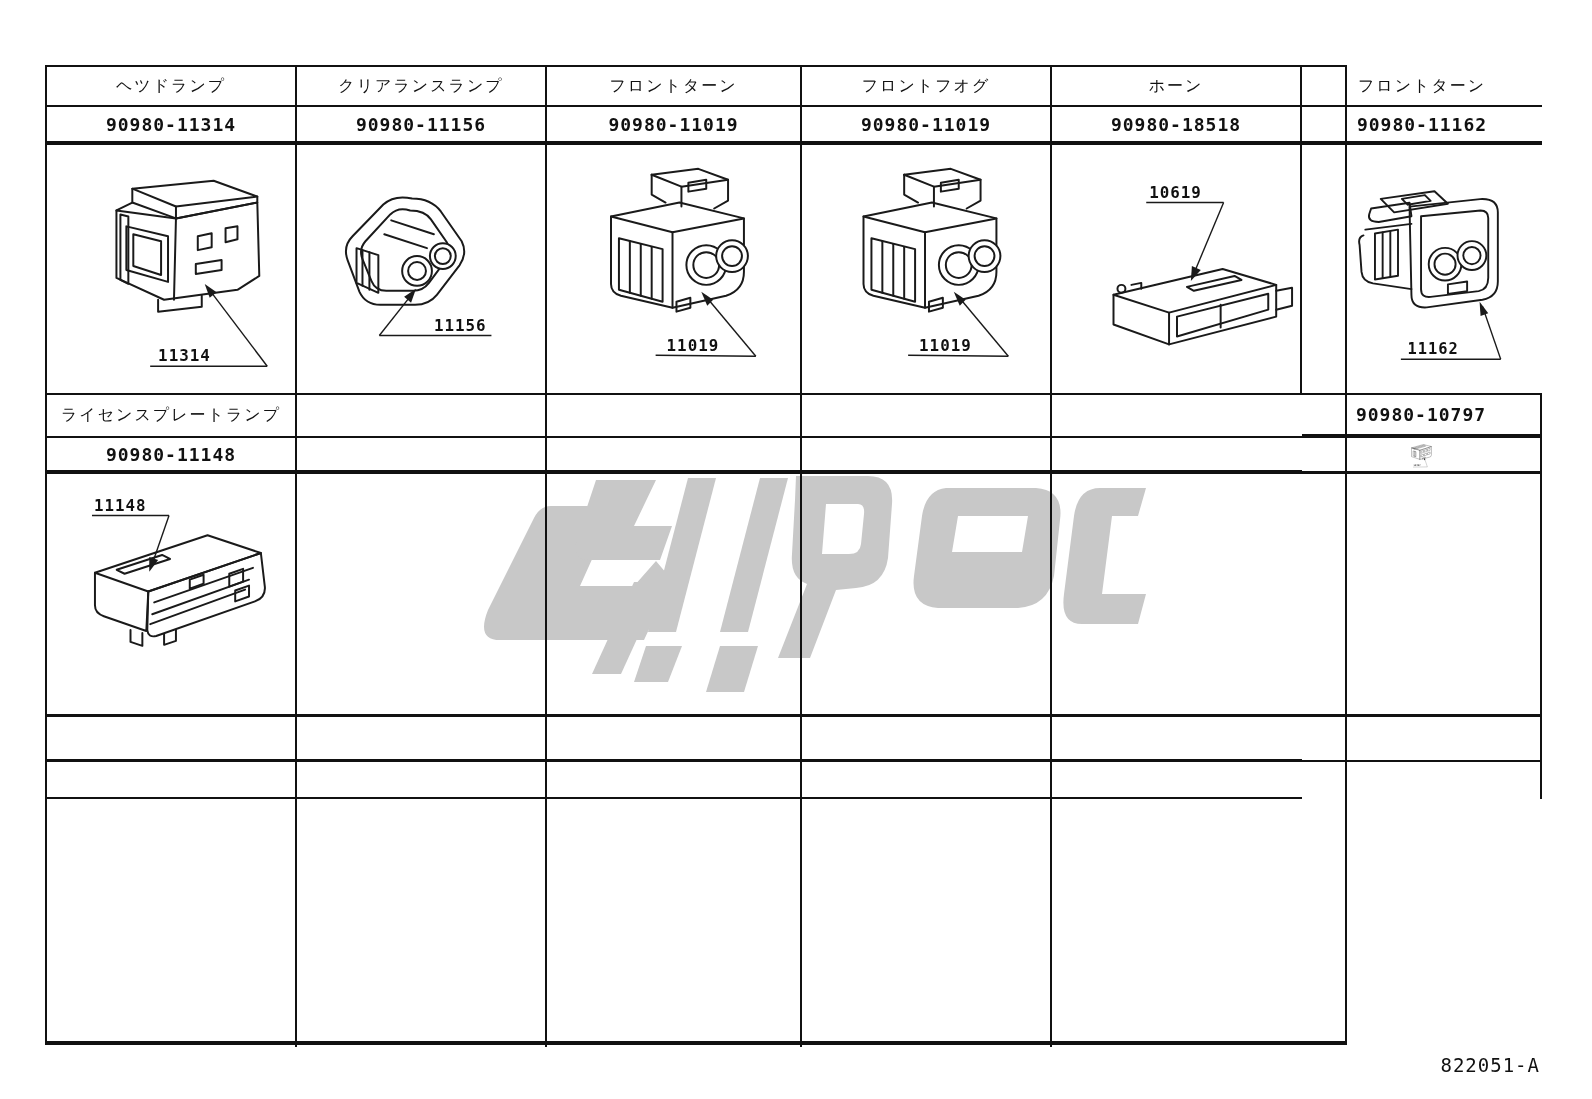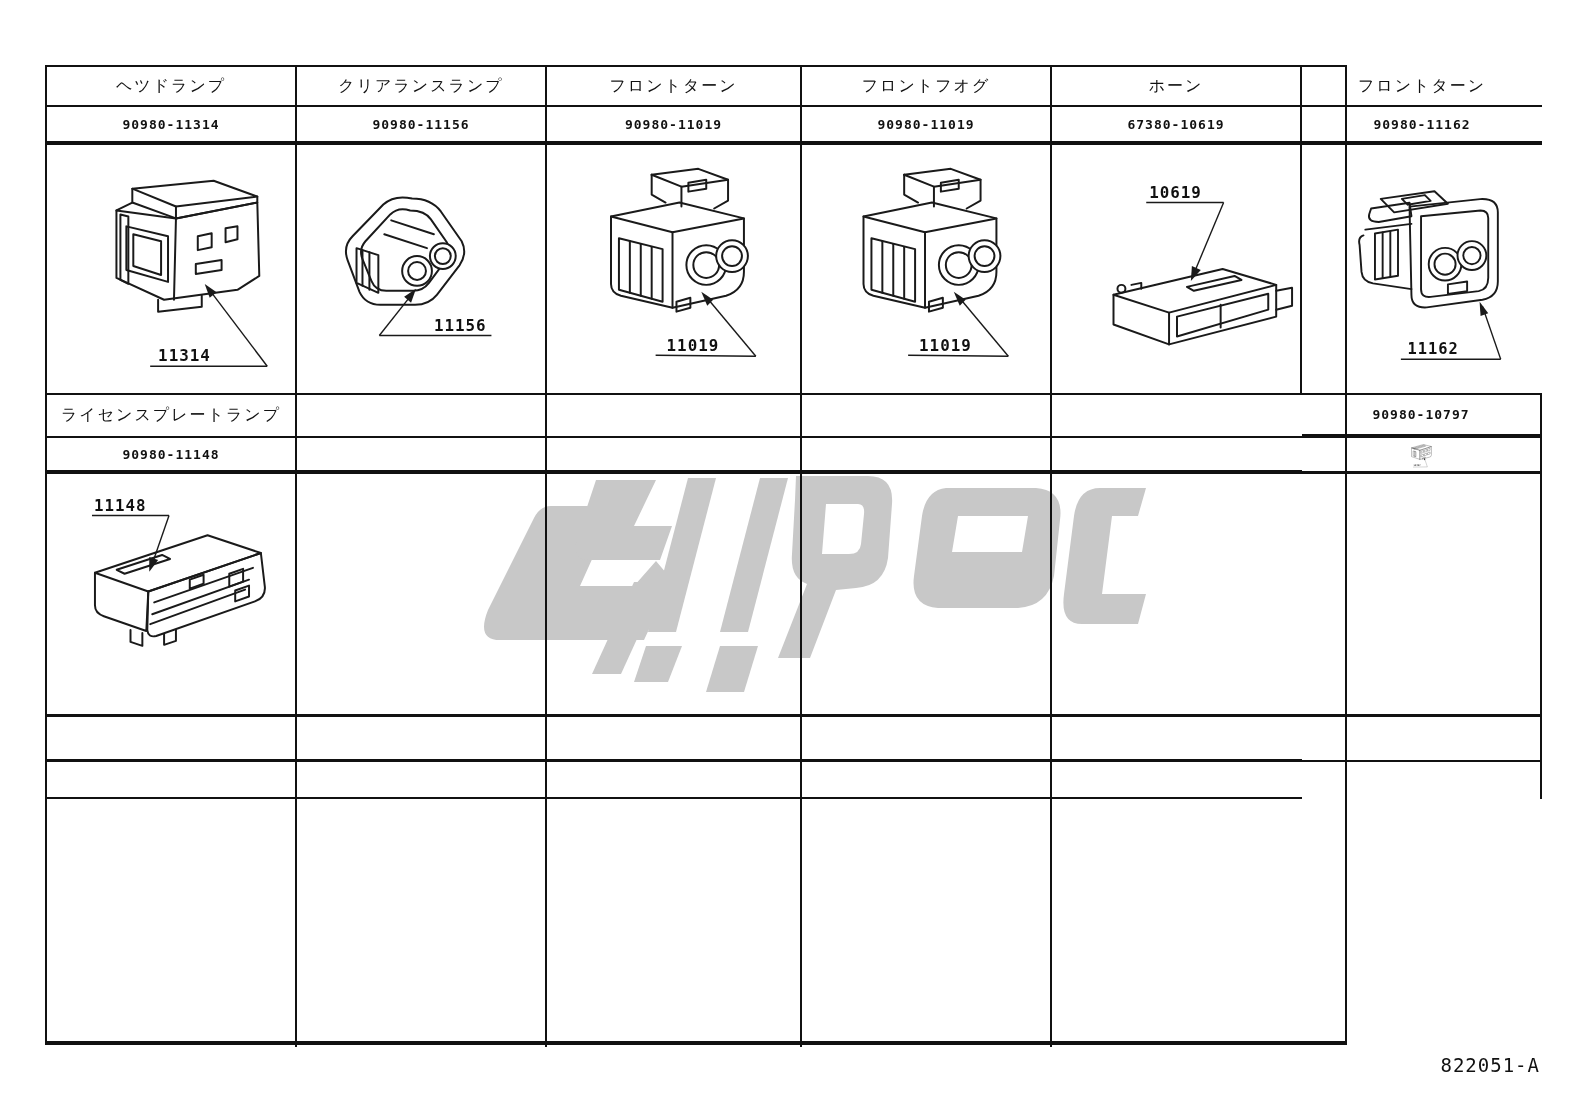--- a/index.html
+++ b/index.html
@@ -36,21 +36,21 @@
   .cell.bb3 { border-bottom-width: 3px; }
   .cell.bb0 { border-bottom: none; }
   .head {
     display: flex; align-items: center; justify-content: center;
     font-size: 16px; letter-spacing: 2px; font-weight: 500;
     white-space: nowrap;
   }
   .pn {
     display: flex; align-items: center; justify-content: center;
     font-family: "DejaVu Sans Mono", monospace;
-    font-weight: bold; font-size: 13px; letter-spacing: 1px;
+    font-weight: bold; font-size: 18px; letter-spacing: 1px;
     white-space: nowrap;
   }
   .drawcell svg { display:block; width:100%; height:100%; }
   .sketch { stroke:#1a1a1a; stroke-width:2; fill:none; stroke-linejoin:round; stroke-linecap:round; }
   .thin  { stroke:#1a1a1a; stroke-width:1.4; fill:none; }
   .ah    { fill:#1a1a1a; stroke:none; }
   .dlabel {
     font-family:"DejaVu Sans Mono", monospace;
     font-size:16px; fill:#111; stroke:none; font-weight:bold; letter-spacing:1px;
   }
@@ -89,21 +89,21 @@
     <div class="cell head">クリアランスランプ</div>
     <div class="cell head">フロントターン</div>
     <div class="cell head">フロントフオグ</div>
     <div class="cell head">ホーン</div>
     <div class="cell head lastcol">フロントターン</div>
 
     <div class="cell pn bb4">90980-11314</div>
     <div class="cell pn bb4">90980-11156</div>
     <div class="cell pn bb4">90980-11019</div>
     <div class="cell pn bb4">90980-11019</div>
-    <div class="cell pn bb4">67380-10619</div>
+    <div class="cell pn bb4">90980-18518</div>
     <div class="cell pn bb4 lastcol">90980-11162</div>
 
     <div class="cell drawcell">
       <svg viewBox="0 0 250 250">
         <g class="sketch">
           <path d="M86,44 L168,36 L212,52 L130,62 Z"></path>
           <path d="M86,44 L86,58 L130,74 L130,62"></path>
           <path d="M130,74 L212,58 L212,52"></path>
           <path d="M70,66 L86,58"></path>
           <path d="M70,66 L130,74 L212,58 L214,132 L192,146 L118,156 L70,134 Z"></path>

